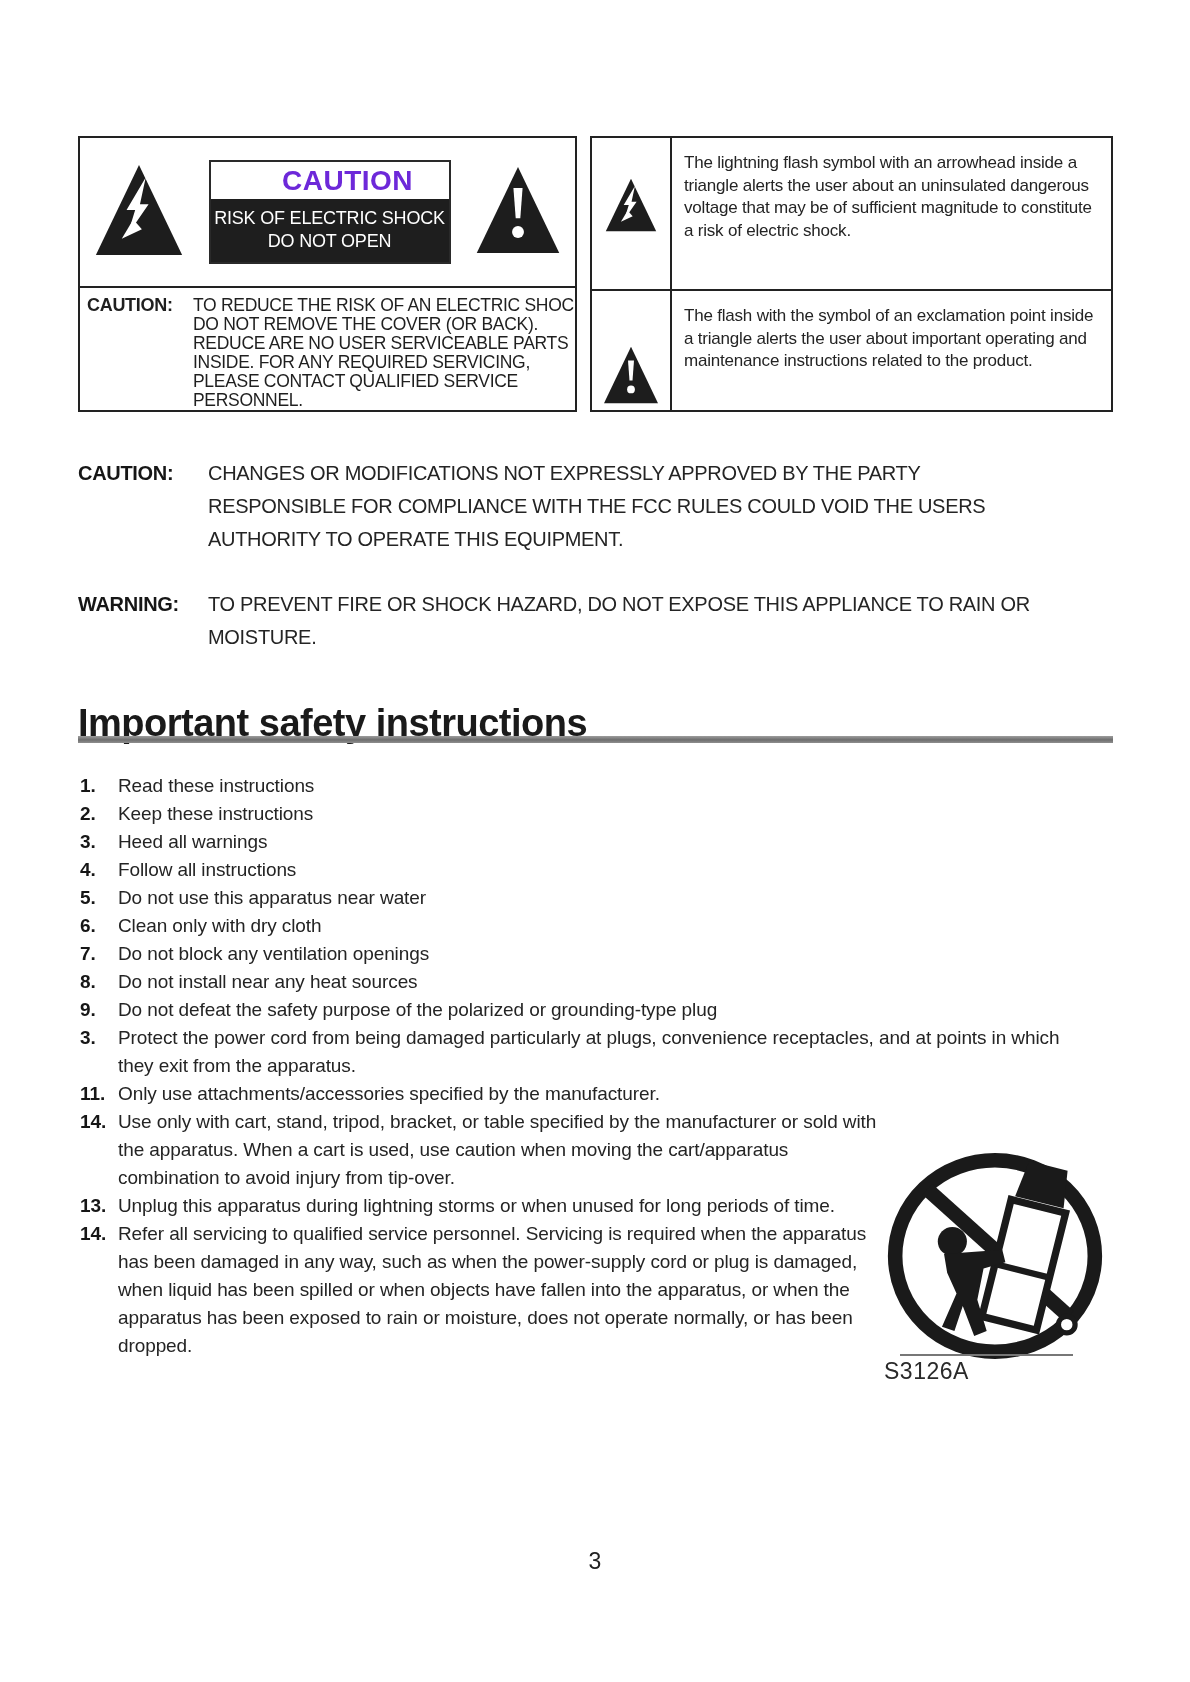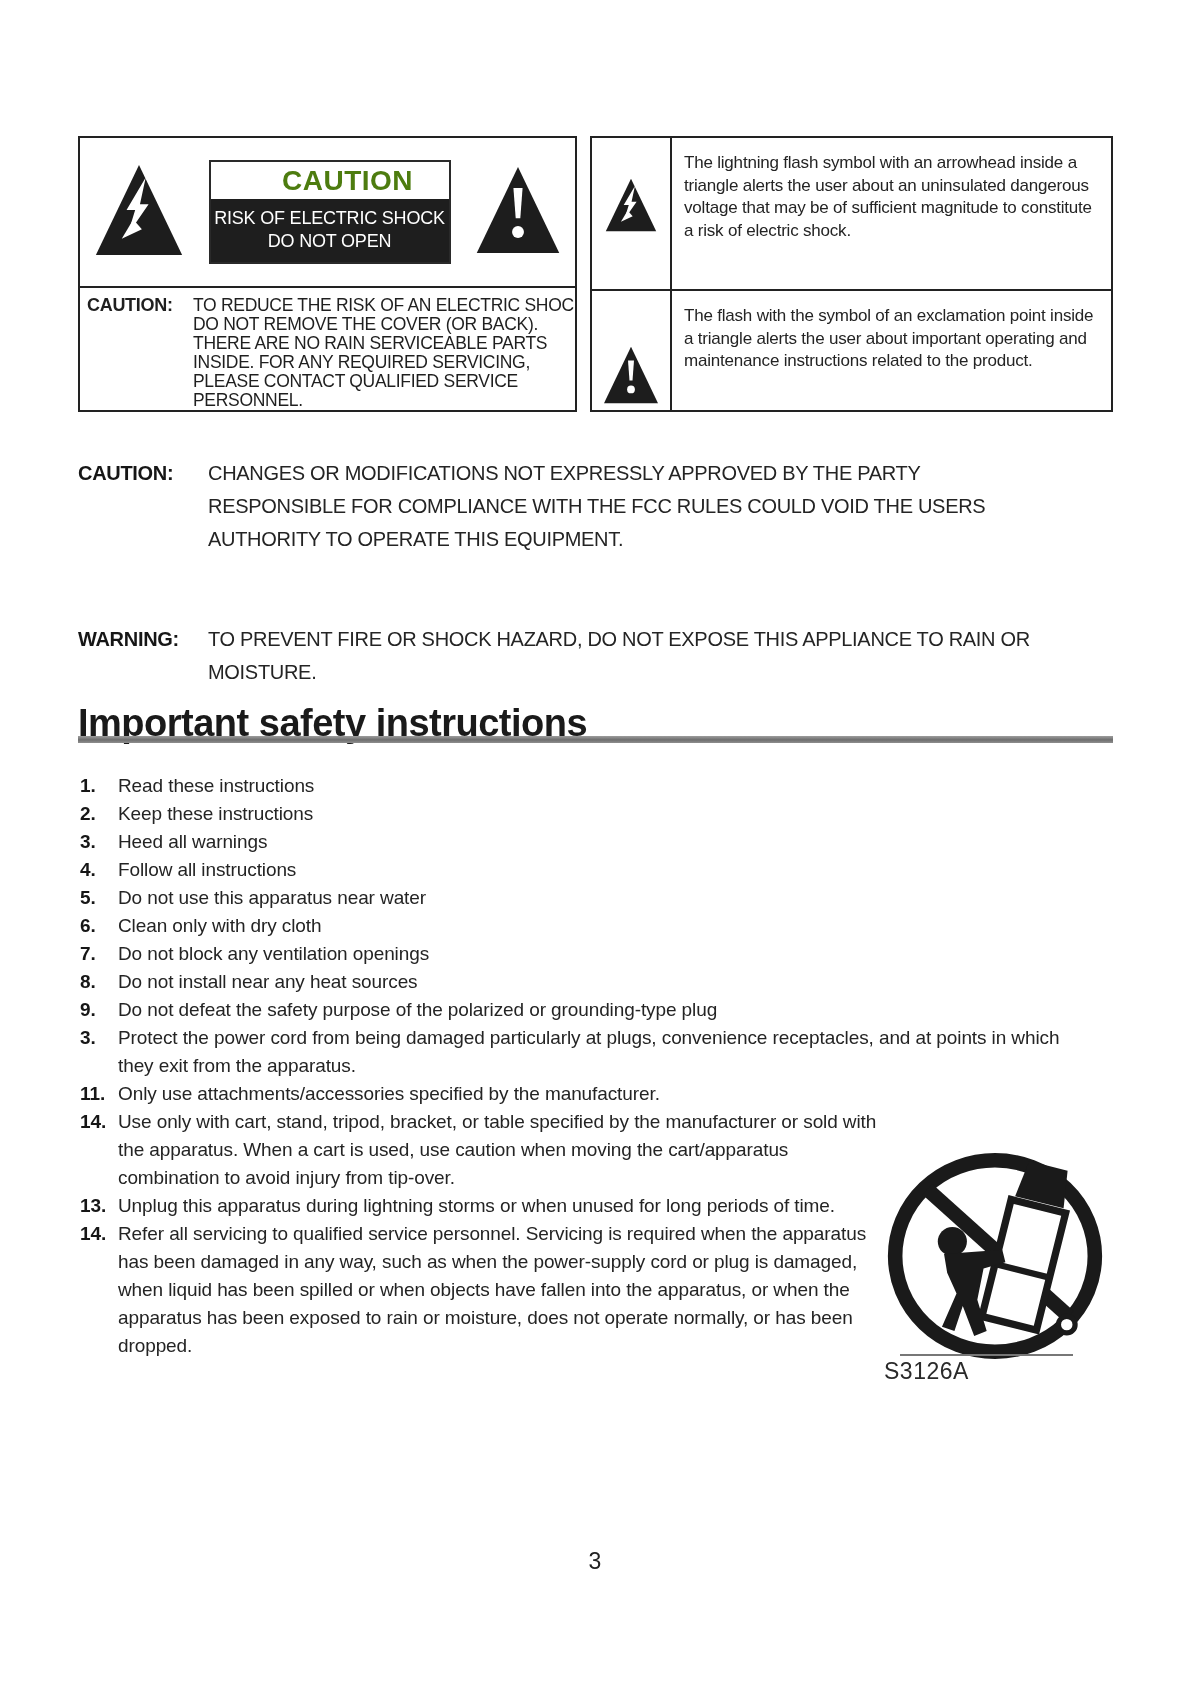--- a/index.html
+++ b/index.html
@@ -11,21 +11,21 @@
   
   .warn-row{position:absolute;left:78px;top:136px;width:1035px;height:276px;display:flex;gap:13px;}
   .hbox{border:2px solid #222;box-sizing:border-box;background:#fff;overflow:hidden;}
   .hbox.left{width:499px;display:flex;flex-direction:column;}
   .hbox.right{width:523px;display:flex;flex-direction:column;}
 
   .box-top{height:153px;border-bottom:2px solid #222;box-sizing:border-box;
     display:flex;align-items:center;justify-content:space-between;padding:0 13px;}
   .plate{width:242px;border:2px solid #2a2a2a;box-sizing:border-box;}
   .plate-title{height:37px;display:flex;align-items:center;justify-content:center;
-    font-size:28px;font-weight:bold;letter-spacing:0.5px;color:#4d7c0f;padding-left:36px;}
+    font-size:28px;font-weight:bold;letter-spacing:0.5px;color:#6d28d9;padding-left:36px;}
   .plate-black{background:#1e1e1e;color:#fff;height:63px;box-sizing:border-box;
     text-align:center;font-size:18px;line-height:23px;padding-top:8px;letter-spacing:-0.2px;}
 
   .box-bottom{flex:1;display:flex;padding:8px 4px 0 7px;font-size:17.5px;line-height:19px;letter-spacing:-0.3px;}
   .box-bottom .lbl{font-weight:bold;width:106px;flex:none;font-size:18px;}
   .box-bottom .lines div{white-space:nowrap;}
 
   .r-row{display:flex;box-sizing:border-box;}
   .r-row.first{height:153px;border-bottom:2px solid #222;}
   .r-row.second{flex:1;}
@@ -33,21 +33,21 @@
     display:flex;justify-content:center;align-items:flex-start;}
   .r-icon.one svg{margin-top:39px;}
   .r-icon.two svg{margin-top:54px;}
   .r-text{flex:1;padding:14px 10px 0 12px;font-size:17px;line-height:22.5px;letter-spacing:-0.2px;color:#242424;}
 
   
   .para{position:absolute;left:78px;display:flex;font-size:20px;line-height:33px;letter-spacing:-0.3px;color:#242424;}
   .para .plabel{font-weight:bold;width:130px;flex:none;color:#161616;}
   .para.fcc{top:457px;}
   .para.fcc .ptext{width:800px;}
-  .para.warn2{top:588px;margin-top:35px;}
+  .para.warn2{top:588px;}
   .para.warn2 .ptext{width:885px;}
 
   
   .title{position:absolute;left:78px;top:702px;margin:0;font-size:38px;font-weight:bold;
     letter-spacing:-0.5px;color:#1a1a1a;}
   .title-bar{position:absolute;left:78px;top:736px;width:1035px;height:7px;
     background:linear-gradient(180deg,#9d9d9d,#6e6e6e 55%,#8f8f8f);}
 
   
   .list{position:absolute;left:80px;top:772px;width:1005px;margin:0;padding:0;list-style:none;
@@ -92,21 +92,21 @@
             <path d="M43 26 h10 l-2.5 33 h-5 Z" fill="#fff"></path>
             <circle cx="48" cy="74" r="6.5" fill="#fff"></circle>
           </svg>
         </span>
       </div>
       <div class="box-bottom">
         <span class="lbl">CAUTION:</span>
         <div class="lines">
           <div>TO REDUCE THE RISK OF AN ELECTRIC SHOCK,</div>
           <div>DO NOT REMOVE THE COVER (OR BACK).</div>
-          <div>THERE ARE NO RAIN SERVICEABLE PARTS</div>
+          <div>REDUCE ARE NO USER SERVICEABLE PARTS</div>
           <div>INSIDE. FOR ANY REQUIRED SERVICING,</div>
           <div>PLEASE CONTACT QUALIFIED SERVICE</div>
           <div>PERSONNEL.</div>
         </div>
       </div>
     </div>
 
     <div class="hbox right">
       <div class="r-row first">
         <div class="r-icon one">

